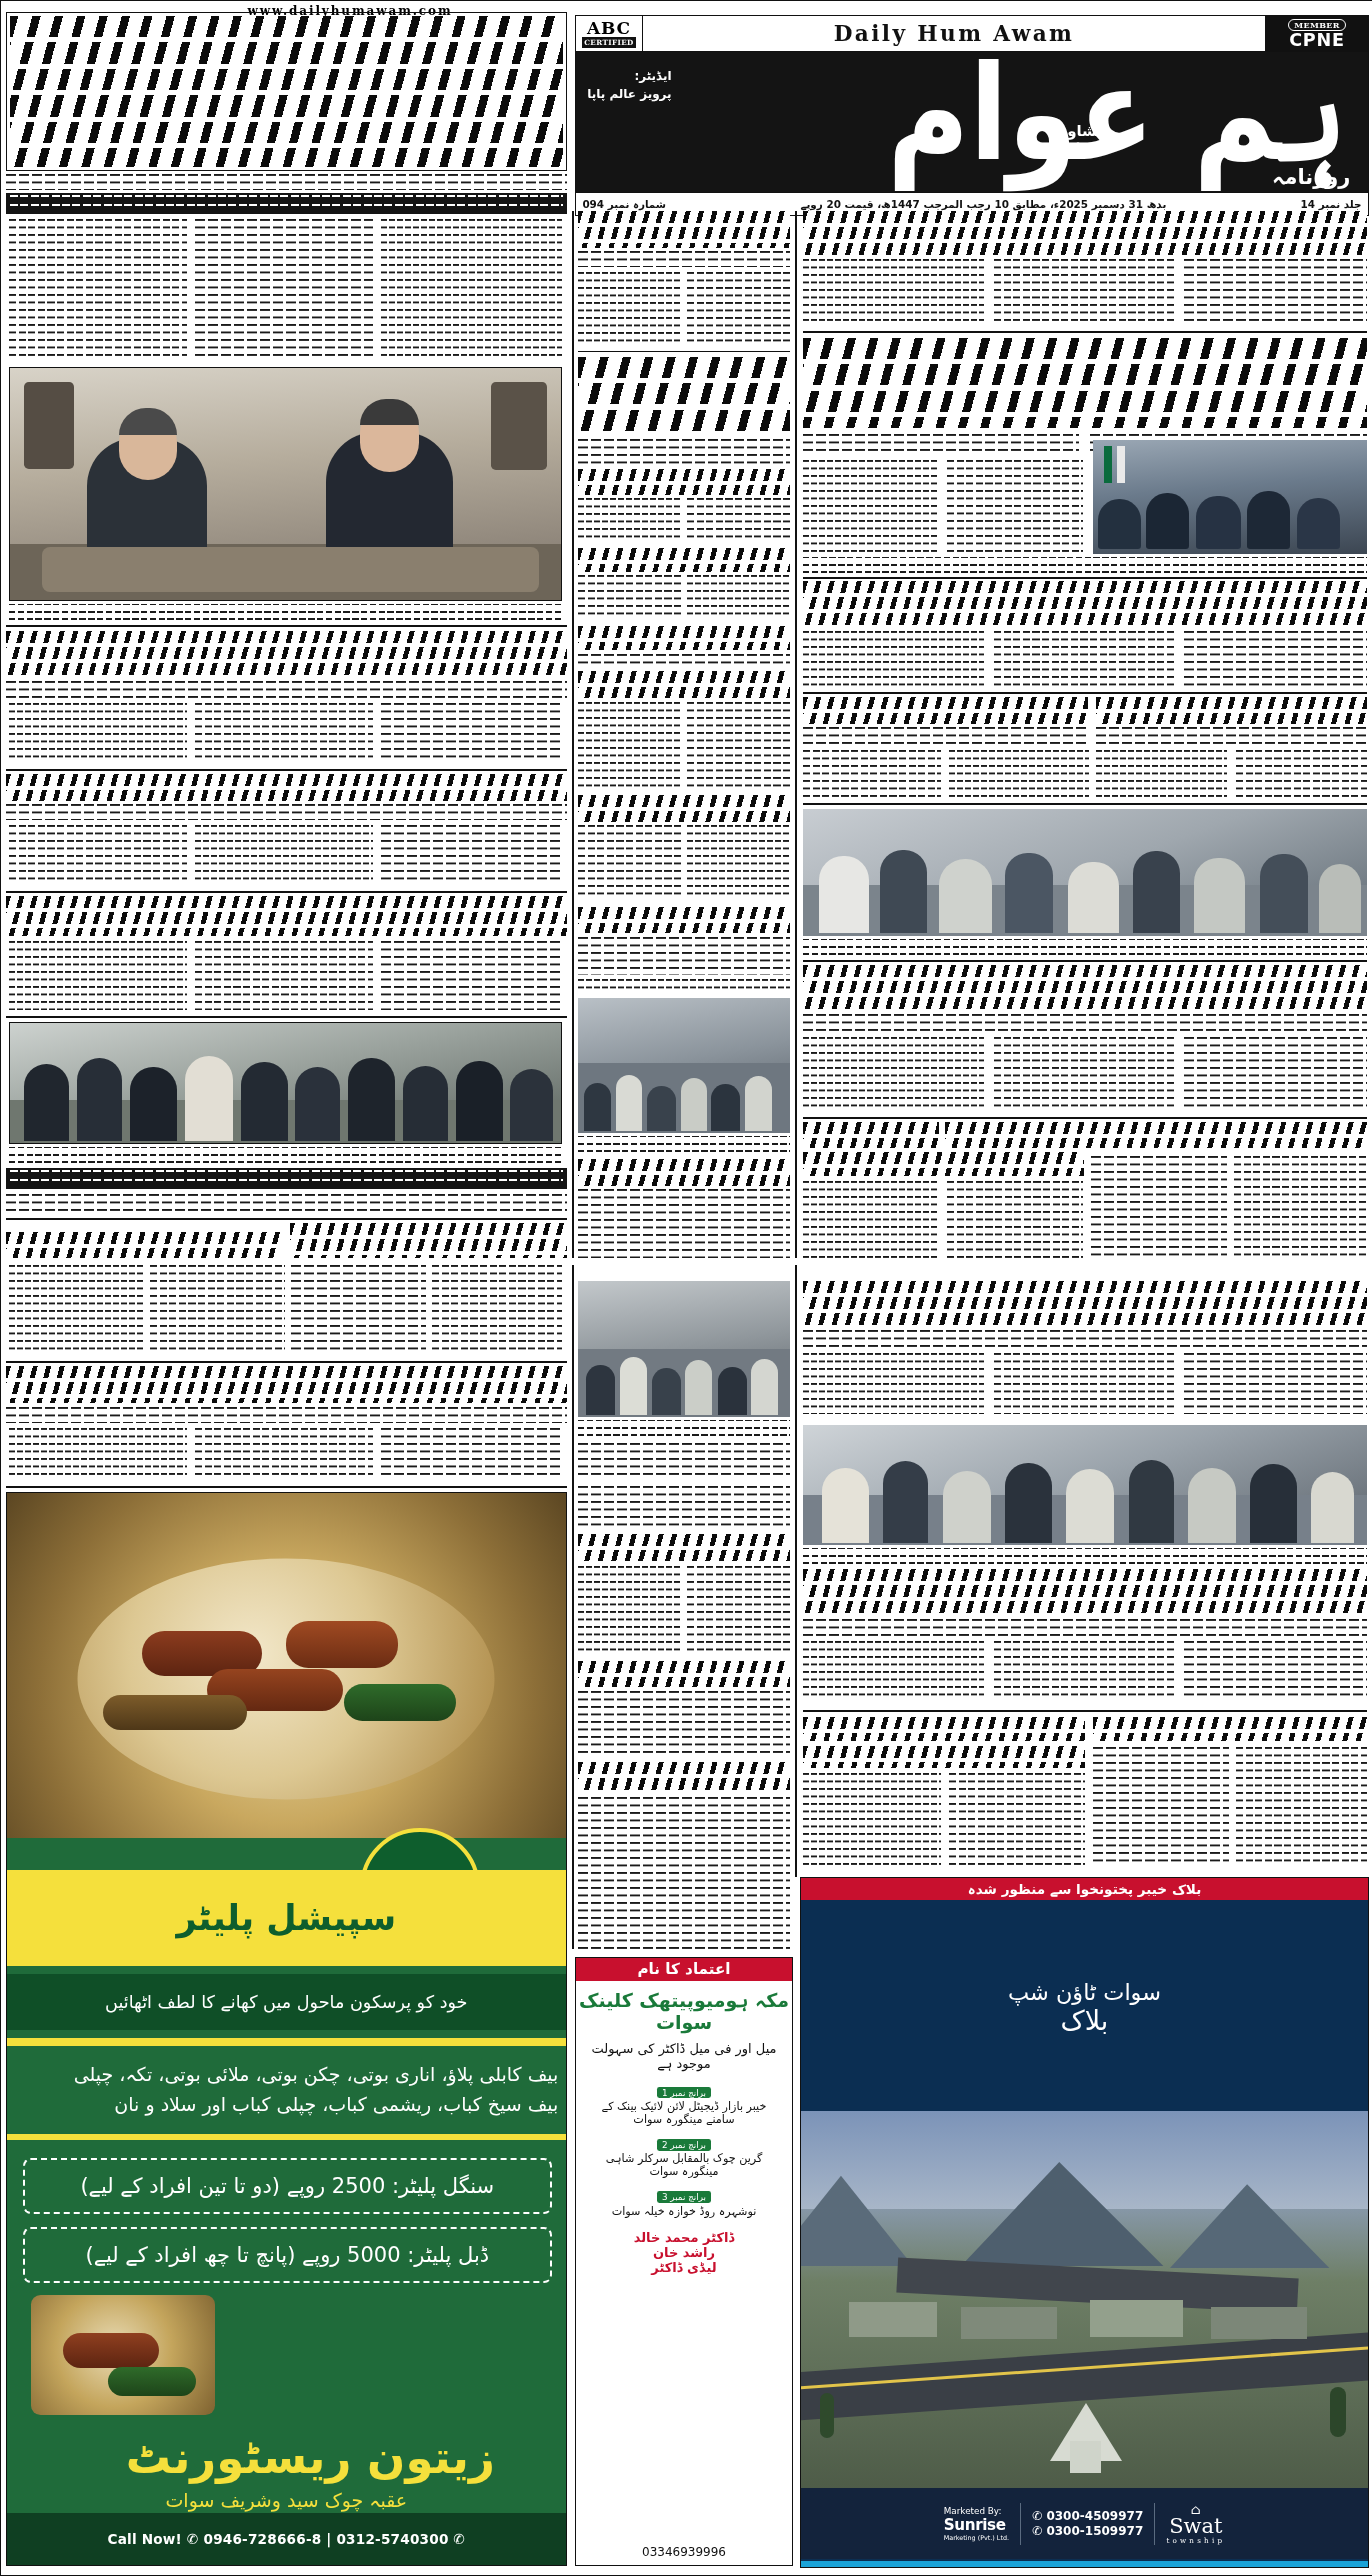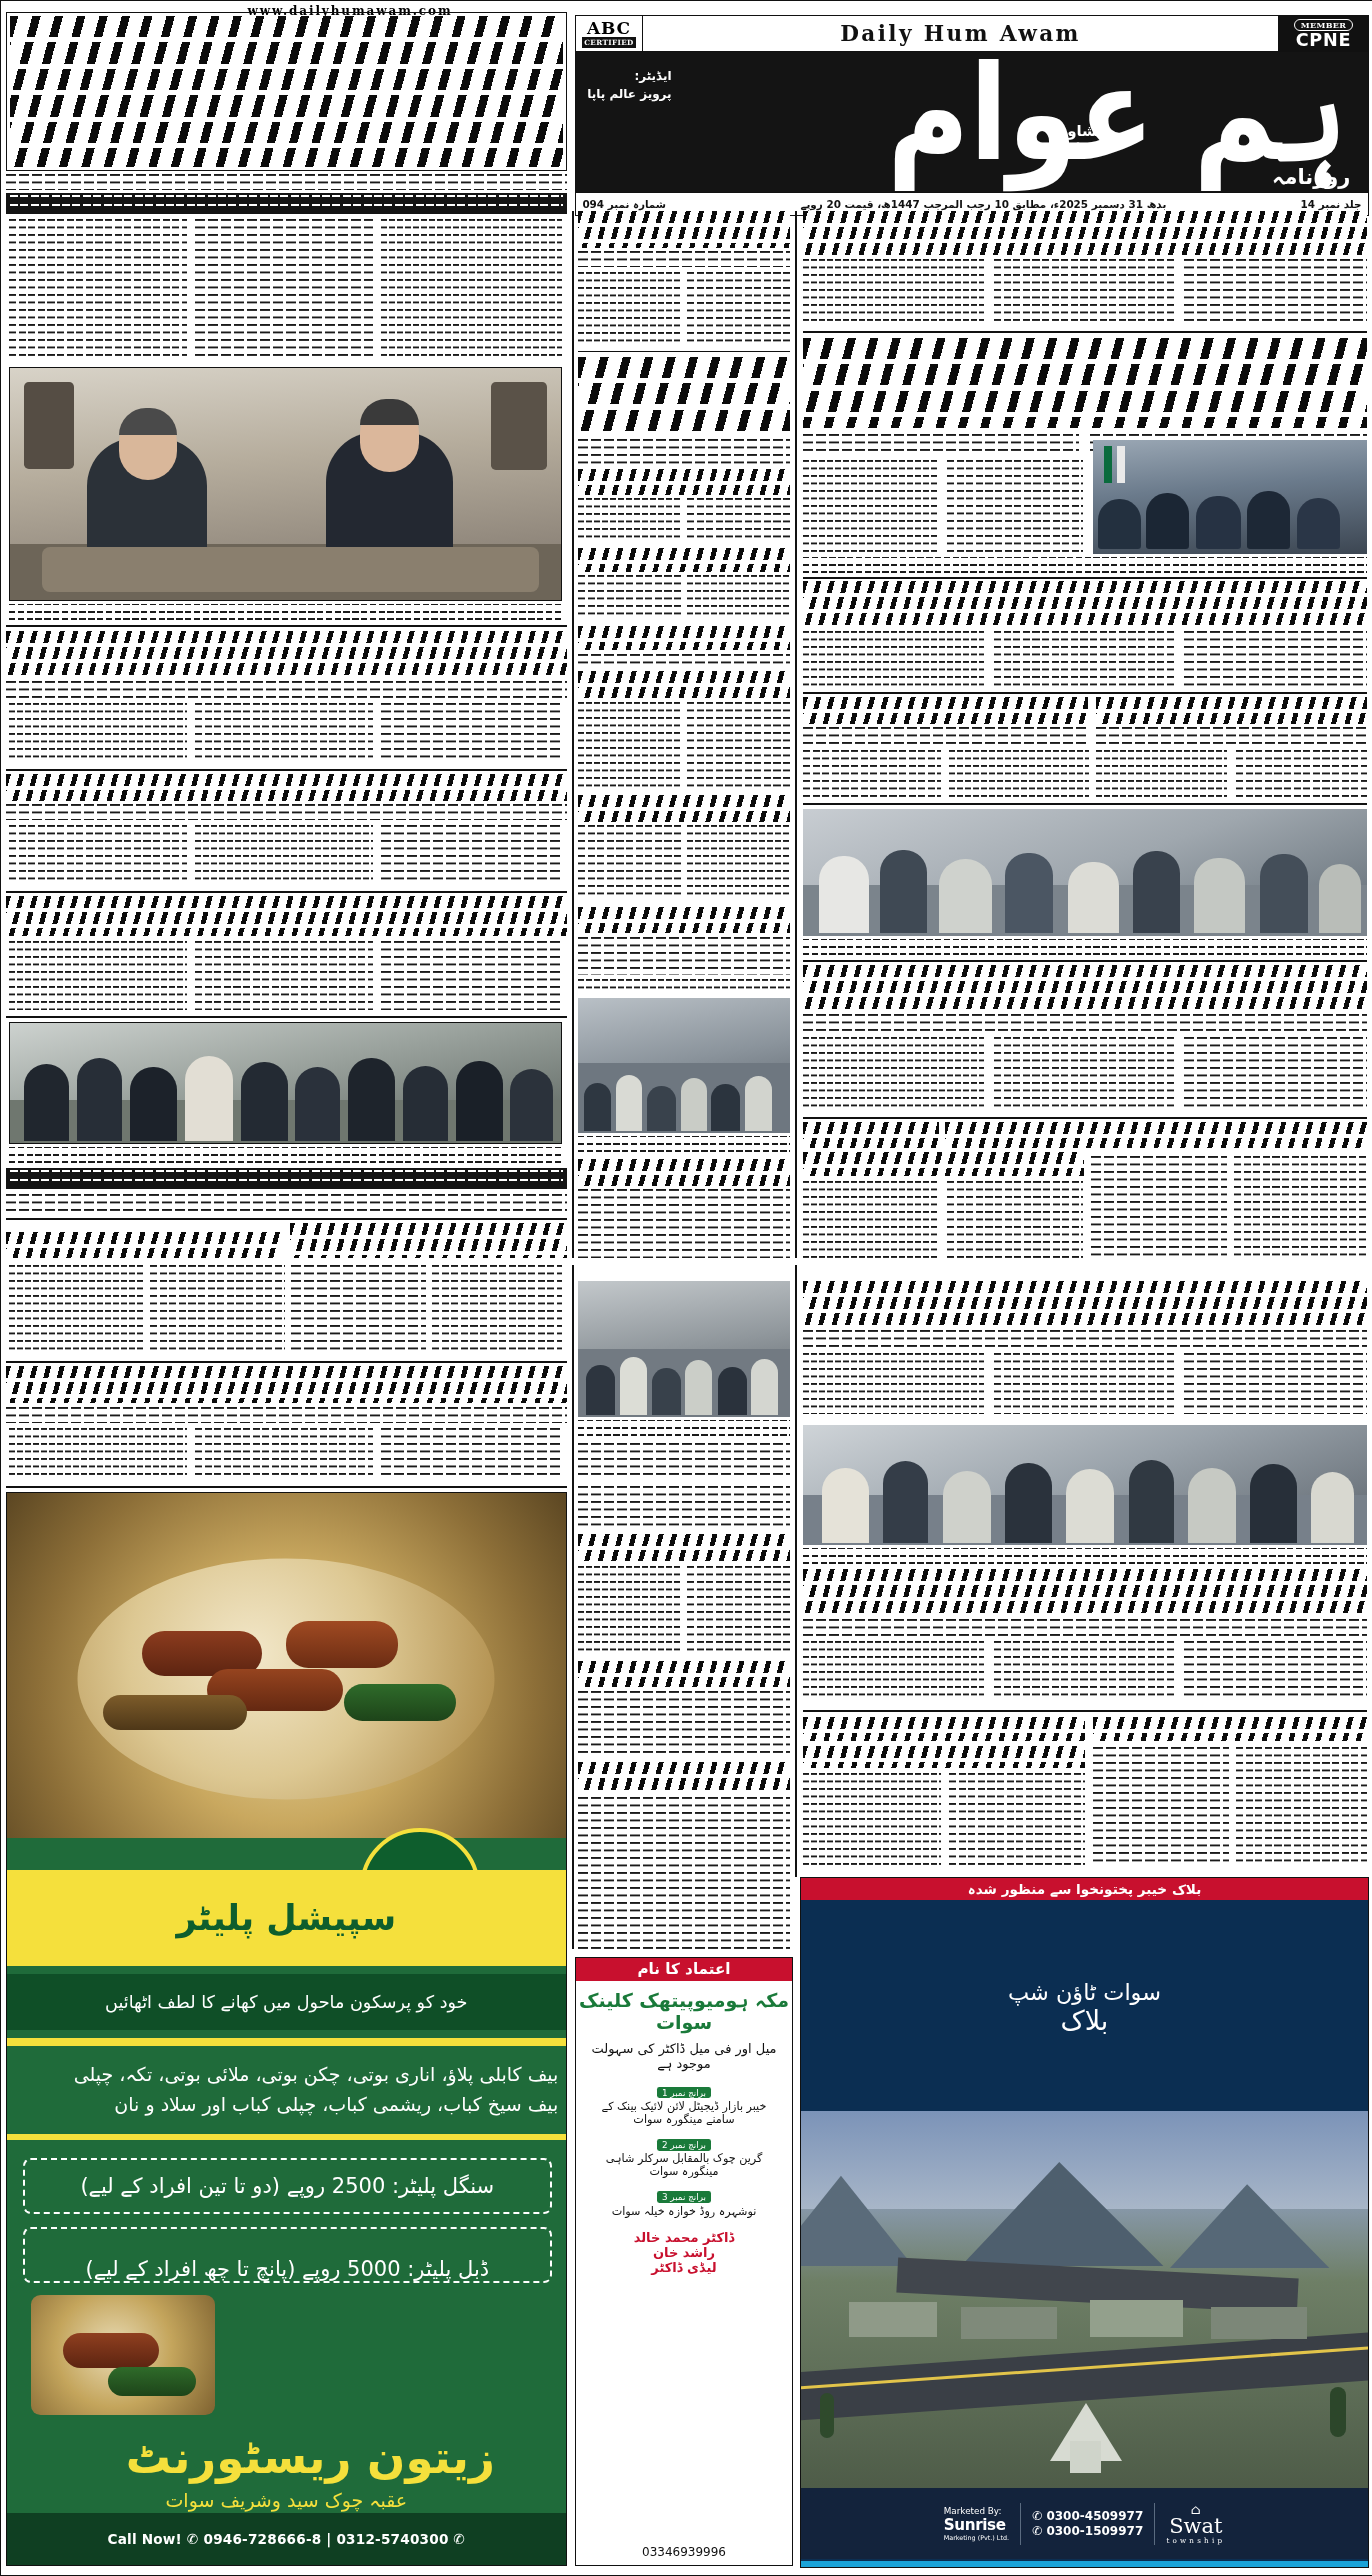--- a/index.html
+++ b/index.html
@@ -108,21 +108,21 @@
     background:#111; color:#fff; font-size:7.2px; font-weight:700;
     letter-spacing:0.4px; padding:0.8px 2.4px; margin-top:0.8px;
     font-family:"DejaVu Serif","Liberation Serif",serif;
   }
   .daily-title{
     flex:1; display:flex; align-items:center; justify-content:center;
     font-family:"DejaVu Serif","Liberation Serif",serif;
     font-weight:700; font-size:21.6px; letter-spacing:2.4px; color:#111;
   }
   .cpne{
-    width:90px; background:#111; color:#fff; display:flex; flex-direction:column;
+    width:103px; background:#111; color:#fff; display:flex; flex-direction:column;
     align-items:center; justify-content:center; border-left:1.6px solid #111;
   }
   .cpne .c1{
     border:1.2px solid #fff; border-radius:7.2px; font-size:8px; font-weight:700;
     padding:0 5.6px; letter-spacing:0.4px;
     font-family:"DejaVu Serif","Liberation Serif",serif;
   }
   .cpne .c2{ font-size:17.6px; font-weight:900; letter-spacing:0.8px; line-height:1.05;
     font-family:"DejaVu Sans","Liberation Sans",sans-serif;}
 
@@ -681,21 +681,21 @@
       <div style="font-size:19px;line-height:1.6;">بیف سیخ کباب، ریشمی کباب، چپلی کباب اور سلاد و نان</div>
     </div>
 
     <div style="position:absolute;left:0;top:641px;width:100%;height:6.4px;background:#f5e03c;"></div>
 
     <div style="position:absolute;left:16px;top:665px;width:529px;height:56px;border:2.4px dashed #fff;
                 border-radius:8px;display:flex;align-items:center;justify-content:center;">
       <span style="color:#fff;font-size:21px;direction:rtl;">سنگل پلیٹر: 2500 روپے (دو تا تین افراد کے لیے)</span>
     </div>
     <div style="position:absolute;left:16px;top:734px;width:529px;height:56px;border:2.4px dashed #fff;
-                border-radius:8px;display:flex;align-items:flex-end;justify-content:center;">
+                border-radius:8px;display:flex;align-items:center;justify-content:center;">
       <span style="color:#fff;font-size:21px;direction:rtl;">ڈبل پلیٹر: 5000 روپے (پانچ تا چھ افراد کے لیے)</span>
     </div>
 
     <div style="position:absolute;left:24px;top:802px;width:184px;height:120px;border-radius:9.6px;overflow:hidden;
                 background:radial-gradient(circle at 45% 45%,#e9dcb6 0%,#c4a55c 48%,#7e6230 100%);">
       <div style="position:absolute;left:32px;top:38px;width:96px;height:35px;border-radius:17.6px;background:linear-gradient(#8f3f1f,#5d2411);"></div>
       <div style="position:absolute;left:77px;top:72px;width:88px;height:29px;border-radius:14.4px;background:linear-gradient(#2f6b2a,#1d4419);"></div>
     </div>
 
     <div style="position:absolute;left:0;top:938px;width:100%;text-align:center;padding-left:48px;">

